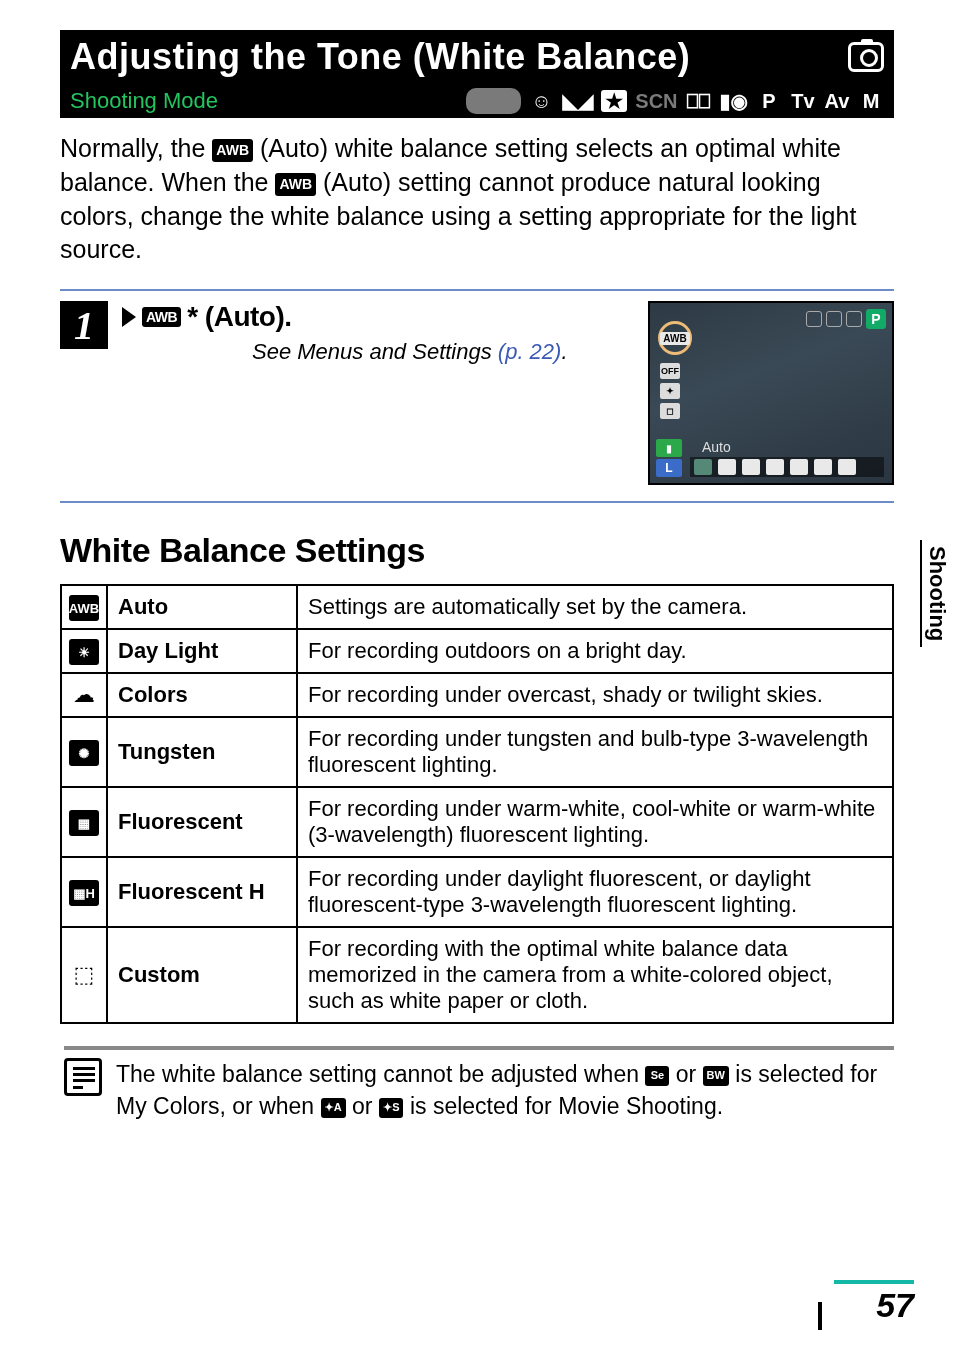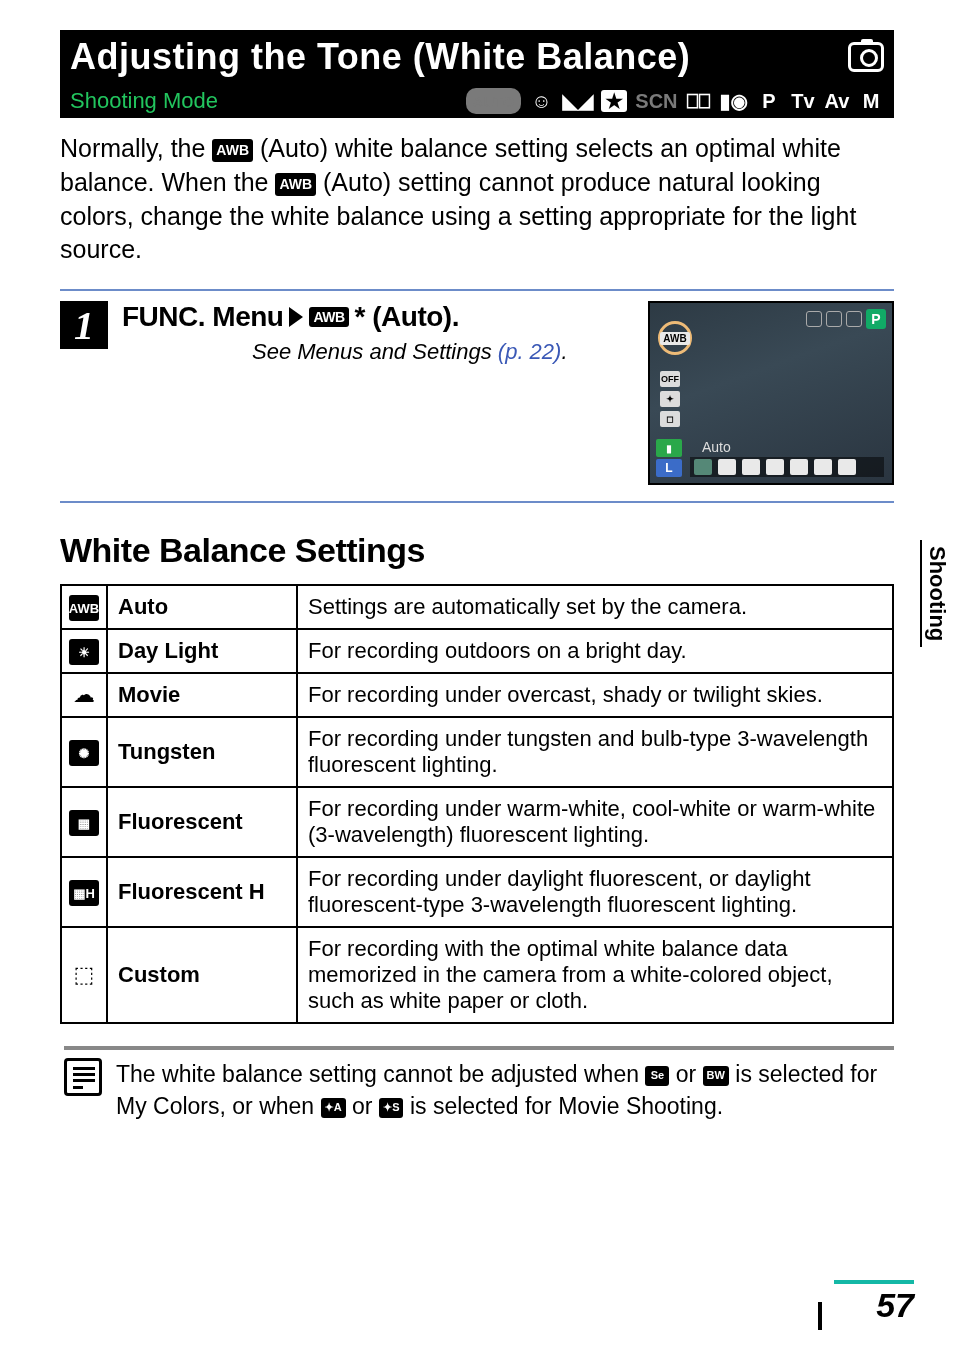--- a/index.html
+++ b/index.html
@@ -98,21 +98,21 @@
     flex-shrink:0;
   }
   .screenshot .top-icons { position:absolute; top:6px; right:6px; display:flex; gap:4px; align-items:center; }
   .mini-ico { width:16px; height:16px; border:1px solid #aaa; border-radius:3px; }
   .p-chip { background:#1a6; color:#fff; font-weight:900; width:20px; height:20px; display:flex; align-items:center; justify-content:center; font-size:14px; border-radius:3px; }
   .sel-circle {
     position:absolute; left:8px; top:18px; width:34px; height:34px; border:3px solid #eb7; border-radius:50%;
     display:flex; align-items:center; justify-content:center;
   }
   .sel-circle span { background:#e9e9e9; color:#000; font-size:10px; font-weight:700; padding:1px 3px; border-radius:2px; }
-  .left-stack { position:absolute; left:10px; top:68px; display:flex; flex-direction:column; gap:4px; }
+  .left-stack { position:absolute; left:10px; top:60px; display:flex; flex-direction:column; gap:4px; }
   .ls { width:20px; height:16px; background:#dcdcdc; border-radius:2px; font-size:9px; color:#000; display:flex; align-items:center; justify-content:center; font-weight:700; }
   .auto-label { position:absolute; left:52px; bottom:28px; color:#ddd; font-size:14px; }
   .bottom-row { position:absolute; left:40px; right:8px; bottom:6px; height:20px; background:rgba(0,0,0,0.5); display:flex; gap:6px; align-items:center; padding:0 4px; }
   .br-chip { width:18px; height:16px; background:#e9e9e9; border-radius:2px; }
   .br-chip.first { background:#587; }
   .lcorner { position:absolute; left:6px; bottom:6px; width:26px; height:38px; }
   .lcorner .g { width:100%; height:18px; background:#2aa84a; border-radius:2px; font-size:10px; color:#fff; display:flex; align-items:center; justify-content:center; font-weight:700; }
   .lcorner .l { width:100%; height:18px; background:#3b6cc8; border-radius:2px; margin-top:2px; font-size:12px; color:#fff; display:flex; align-items:center; justify-content:center; font-weight:700; }
 
   h2.section {
@@ -192,21 +192,20 @@
   <span class="awb-badge">AWB</span>
   <span> (Auto) setting cannot produce natural looking colors, change the white balance using a setting appropriate for the light source.</span>
 </p>
 
 <div class="step">
   <div class="step-num">1</div>
   <div class="step-body">
     <div style="display:flex; gap:16px; align-items:flex-start;">
       <div style="flex:1;">
         <div class="step-title">
-          <span>FUNC. Menu</span>
           <span class="tri-right"></span>
           <span class="awb-badge">AWB</span>
           <span>* (Auto).</span>
         </div>
         <div class="see-menus">
           <span>See Menus and Settings </span><span class="link">(p. 22)</span><span>.</span>
         </div>
         <div class="step-list">
         </div>
       </div>
@@ -253,21 +252,21 @@
         <td class="name-cell">Auto</td>
         <td>Settings are automatically set by the camera.</td>
       </tr>
       <tr>
         <td class="icon-cell"><span class="ico-box">☀</span></td>
         <td class="name-cell">Day Light</td>
         <td>For recording outdoors on a bright day.</td>
       </tr>
       <tr>
         <td class="icon-cell"><span class="ico-plain">☁</span></td>
-        <td class="name-cell">Movie</td>
+        <td class="name-cell">Colors</td>
         <td>For recording under overcast, shady or twilight skies.</td>
       </tr>
       <tr>
         <td class="icon-cell"><span class="ico-box">✺</span></td>
         <td class="name-cell">Tungsten</td>
         <td>For recording under tungsten and bulb-type 3-wavelength fluorescent lighting.</td>
       </tr>
       <tr>
         <td class="icon-cell"><span class="ico-box">▦</span></td>
         <td class="name-cell">Fluorescent</td>

